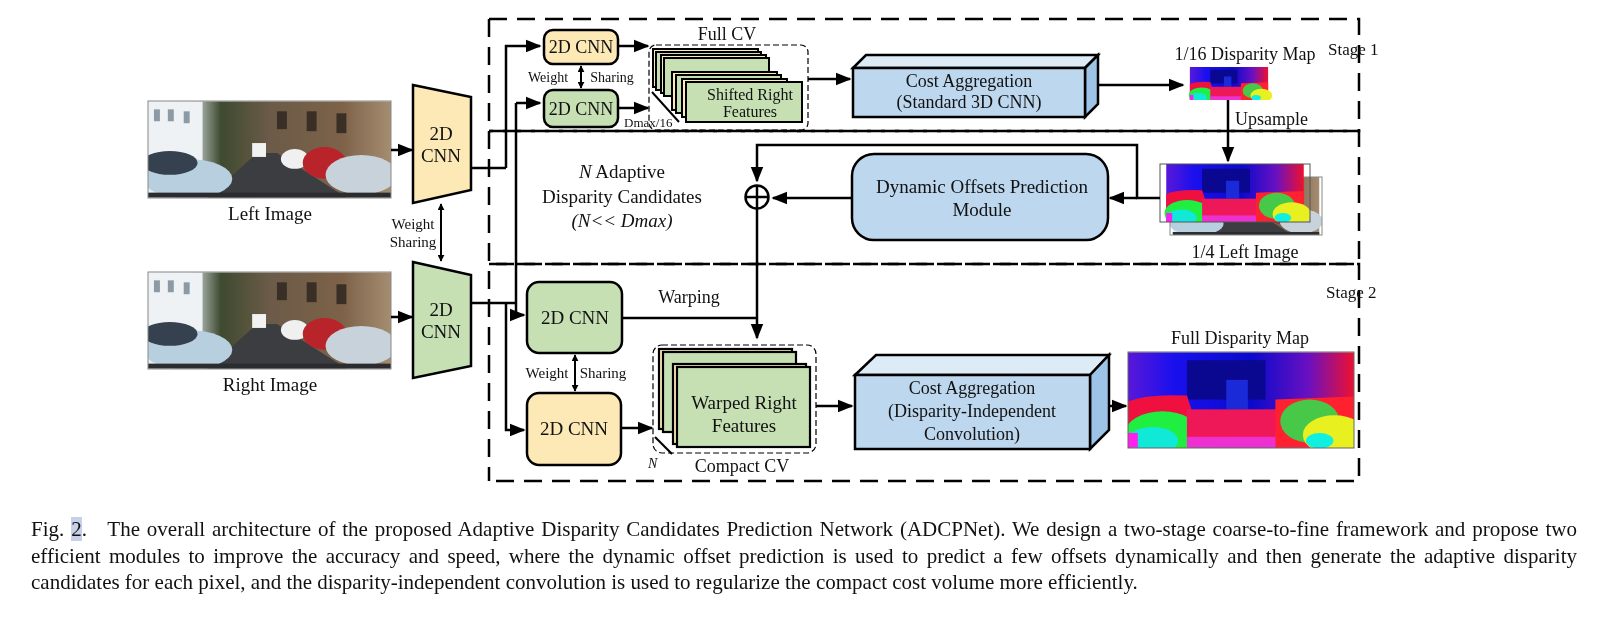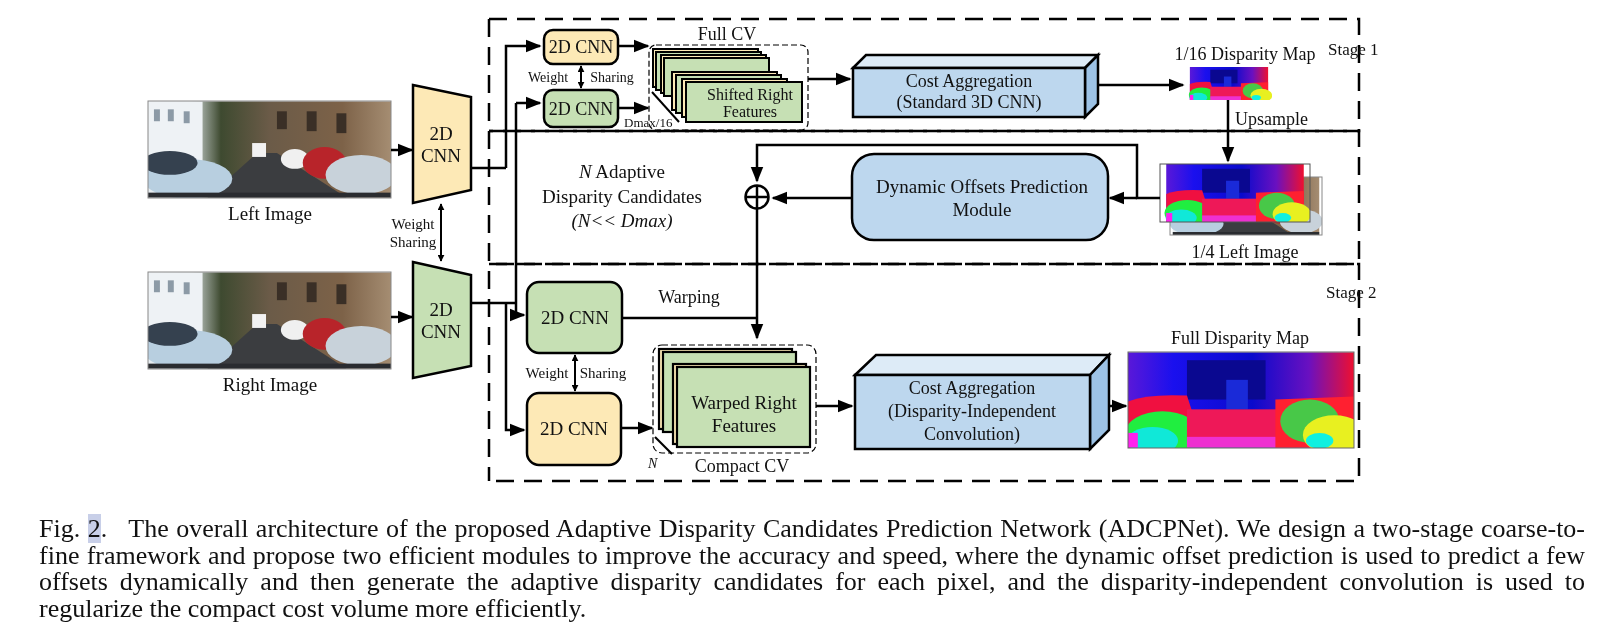--- a/index.html
+++ b/index.html
@@ -1,19 +1,19 @@
 <!DOCTYPE html>
 <html><head>
 <meta charset="utf-8">
 <style>
   html, body { margin: 0; padding: 0; background: #ffffff; }
   body { width: 1599px; height: 643px; position: relative; overflow: hidden; font-family: "Liberation Serif", serif; color: #111; }
   #fig { position: absolute; left: 0; top: 0; width: 1599px; height: 500px; }
   svg text { font-family: "Liberation Serif", serif; fill: #111; }
-  .caption { position: absolute; left: 31px; top: 516px; width: 1546px; font-size: 26px; line-height: 26.5px; text-align: justify; text-align-last: left; color: #111; margin-left: 8px; }
+  .caption { position: absolute; left: 31px; top: 516px; width: 1546px; font-size: 21px; line-height: 26.5px; text-align: justify; text-align-last: left; color: #111; }
   .caption .fignum { margin-right: 14px; }
   .caption .hl { background: #c8cfe8; }
 </style>
 </head>
 <body>
 
 <svg id="fig" viewBox="0 0 1599 500" xmlns="http://www.w3.org/2000/svg">
   <defs>
     <marker id="arr" viewBox="0 0 10 10" refX="9" refY="5" markerWidth="7" markerHeight="7" orient="auto-start-reverse" markerUnits="userSpaceOnUse">
       <path d="M0,0 L10,5 L0,10 z" fill="#000"></path>

